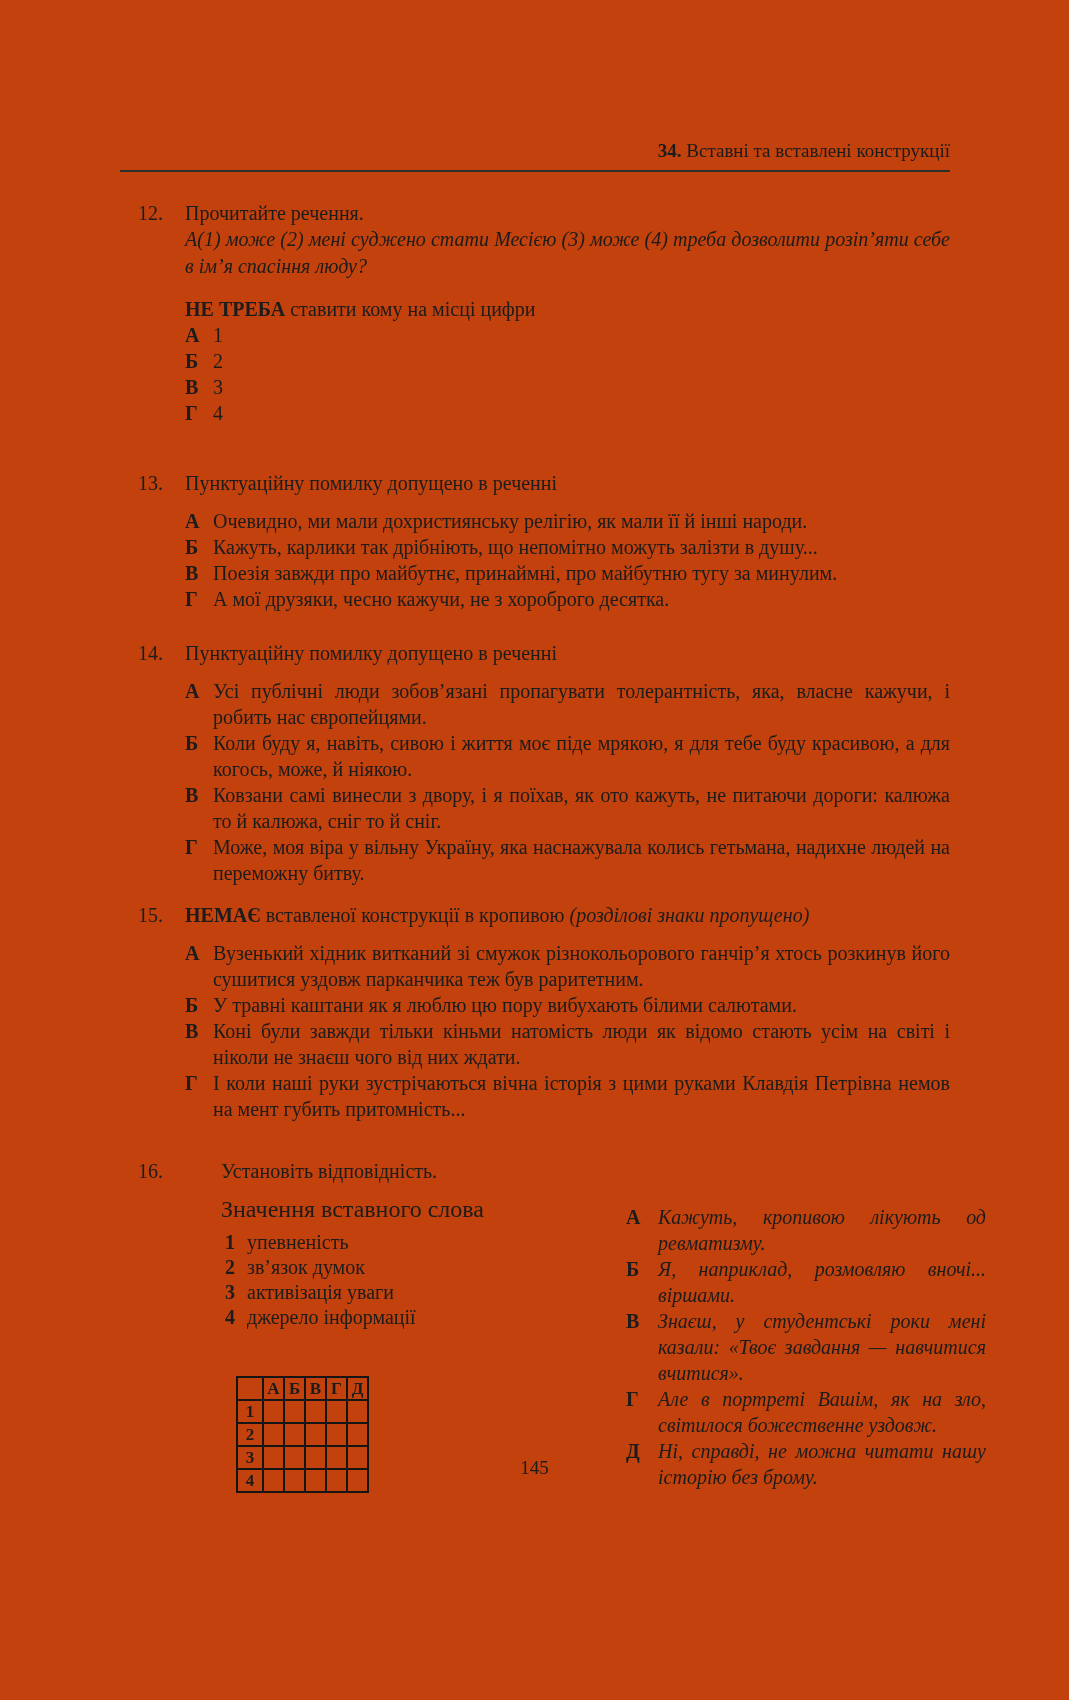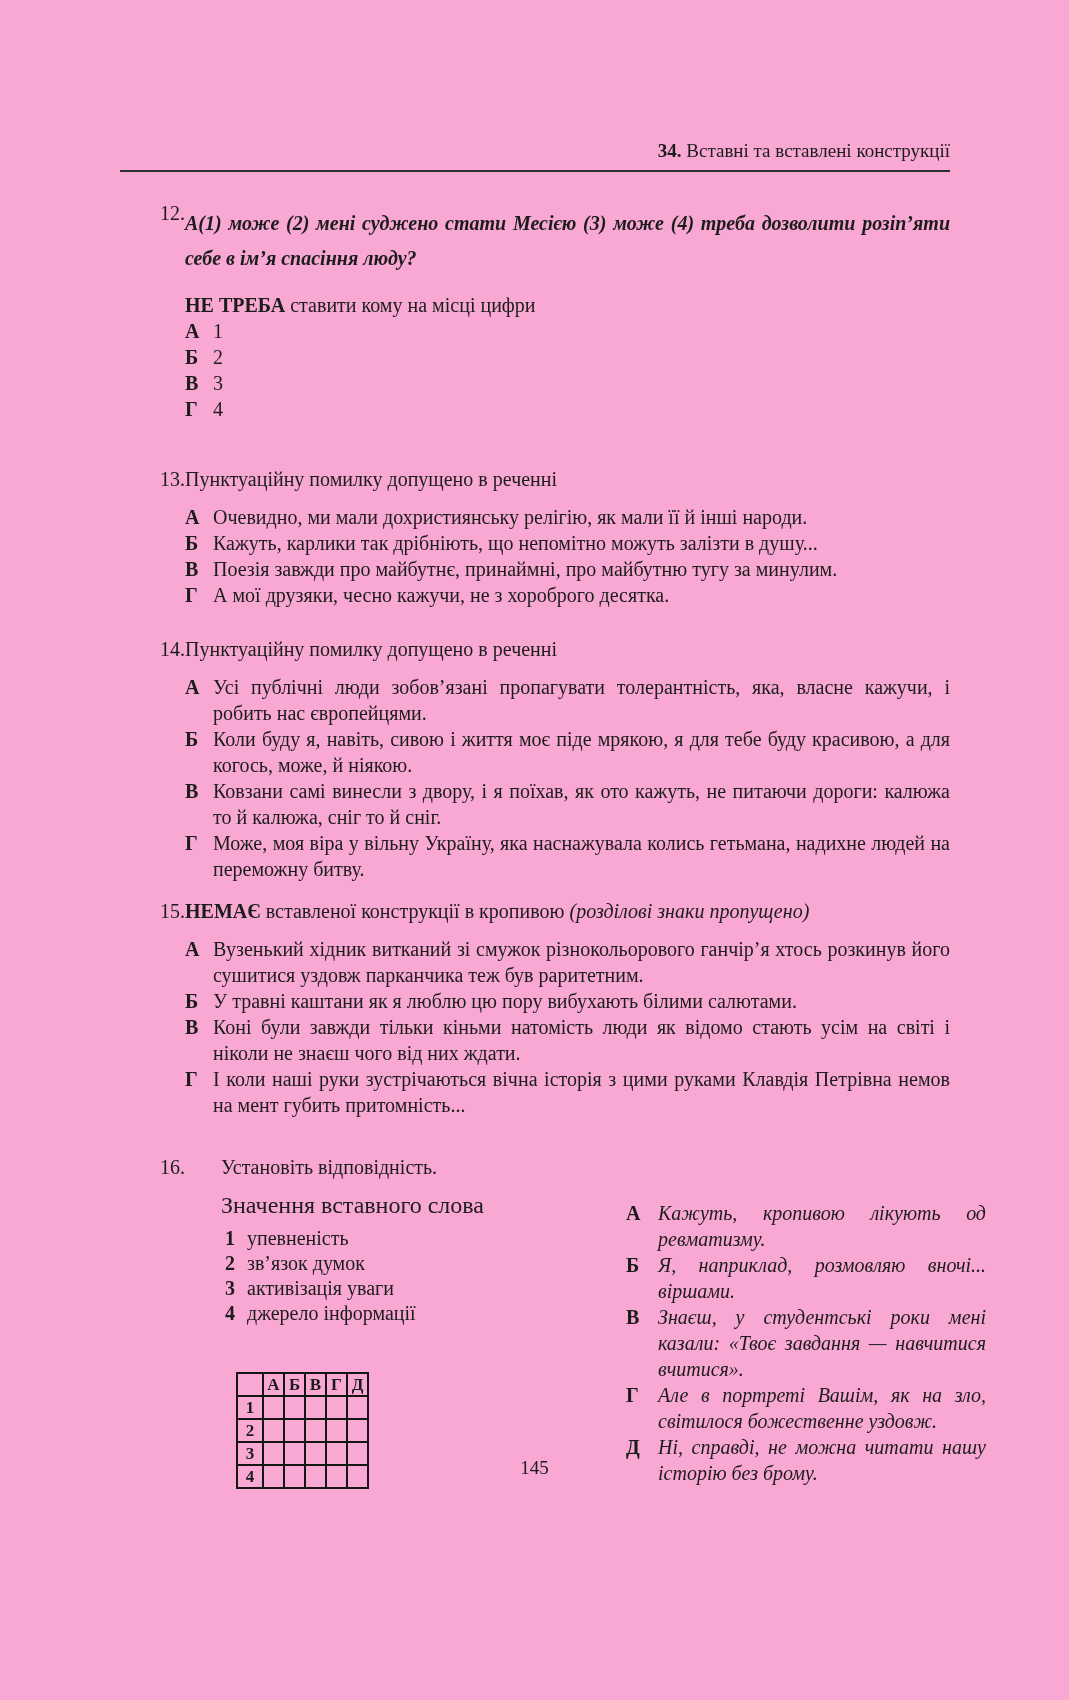--- a/index.html
+++ b/index.html
@@ -1,32 +1,32 @@
 <!DOCTYPE html>
 <html><head>
 <meta charset="utf-8">
 <style>
   html,body{margin:0;padding:0;background:#ffffff;}
   .page{
-    width:1069px;height:1700px;background:#f9a8d4;position:relative;
+    width:1069px;height:1700px;background:#c2410c;position:relative;
     font-family:"Liberation Serif","DejaVu Serif",serif;color:#1c1c1c;
     box-sizing:border-box;padding:140px 119px 0 120px;overflow:hidden;
   }
   .header{
     text-align:right;font-size:19px;padding-bottom:9px;
     border-bottom:2px solid #2e2e2e;line-height:21px;
   }
   .header .b{font-weight:bold;}
   .question{display:flex;align-items:flex-start;}
-  .q-num{width:65px;flex:none;font-size:20px;padding-left:18px;box-sizing:border-box;line-height:26px;text-align:right;}
+  .q-num{width:65px;flex:none;font-size:20px;padding-left:18px;box-sizing:border-box;line-height:26px;}
   .q-body{flex:1;min-width:0;}
   .q-title{font-size:20px;line-height:26px;}
   .b{font-weight:bold;}
   .i{font-style:italic;}
-  .passage{font-style:italic;font-size:20px;line-height:35px;margin-top:6px;text-align:justify;font-weight:bold;}
+  .passage{font-style:italic;font-size:20px;line-height:27px;text-align:justify;}
   .stem{font-size:20px;line-height:26px;margin-top:16px;}
   .opts{margin-top:0;}
   .opts.gap{margin-top:12px;}
   .opt{display:flex;font-size:20px;line-height:26px;}
   .ol{width:28px;flex:none;font-weight:bold;}
   .ot{flex:1;text-align:justify;}
   .q12{margin-top:28px;}
   .q13{margin-top:44px;}
   .q14{margin-top:28px;}
   .q15{margin-top:16px;}
@@ -60,20 +60,21 @@
 
 <div class="page">
 
   <div class="header">
     <span class="b">34.</span><span> Вставні та вставлені конструкції</span>
   </div>
 
   <section class="question q12">
     <div class="q-num">12.</div>
     <div class="q-body">
+      <div class="q-title">Прочитайте речення.</div>
       <div class="passage">А(1) може (2) мені суджено стати Месією (3) може (4) треба дозволити розіп’яти себе в ім’я спасіння люду?</div>
       <div class="stem">
         <span class="b">НЕ ТРЕБА</span><span> ставити кому на місці цифри</span>
       </div>
       <div class="opts">
         <div class="opt">
           <span class="ol">А</span>
           <span class="ot">1</span>
         </div>
         <div class="opt">

